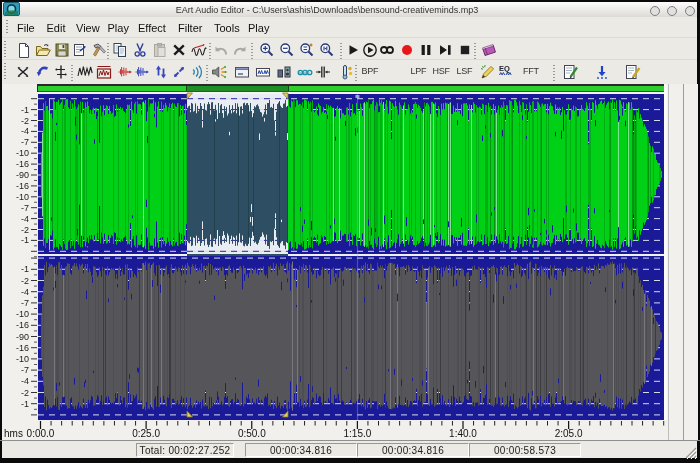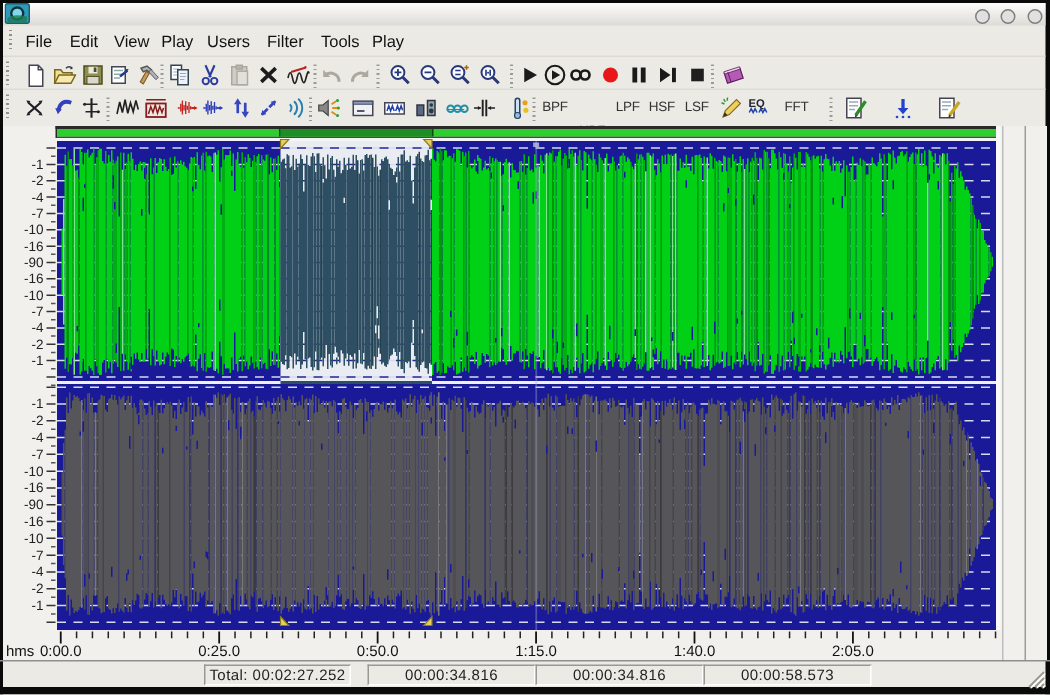--- a/index.html
+++ b/index.html
@@ -22,31 +22,32 @@
 <div class="bd" style="left:0;top:0;width:700px;height:2px"></div>
 <div class="bd" style="left:0;top:0;width:2px;height:463px"></div>
 <div class="bd" style="left:697px;top:0;width:3px;height:463px"></div>
 <div class="bd" style="left:0;top:458px;width:700px;height:5px"></div>
 <div id="title">
  <svg style="position:absolute;left:1px;top:0" width="17" height="14" xmlns="http://www.w3.org/2000/svg">
       <rect x="0.5" y="0.5" width="16" height="13" rx="1.5" fill="#2e9ab8" stroke="#1a5e74"></rect>
       <circle cx="8.5" cy="7" r="4" fill="#7fd8ea" stroke="#14323e" stroke-width="1.6"></circle>
       <path d="M2 10q4-3 13-1v4H2z" fill="#1e7a52" opacity="0.8"></path>
     </svg>
+ <div class="txt">EArt Audio Editor - C:\Users\ashis\Downloads\bensound-creativeminds.mp3</div>
  <div class="circ" style="left:647.5px"></div>
  <div class="circ" style="left:665px"></div>
  <div class="circ" style="left:683px"></div>
 </div>
 <div id="menubar">
     <div class="grip" style="top:3px;height:14px"></div>
     <span class="mi" style="left:15px">File</span>
     <span class="mi" style="left:44.5px">Edit</span>
     <span class="mi" style="left:74px">View</span>
     <span class="mi" style="left:105.5px">Play</span>
-    <span class="mi" style="left:136px">Users</span>
+    <span class="mi" style="left:136px">Effect</span>
     <span class="mi" style="left:176px">Filter</span>
     <span class="mi" style="left:212px">Tools</span>
     <span class="mi" style="left:246px">Play</span>
   </div>
 <div style="position:absolute;left:2px;top:37px;width:695px;height:1px;background:#dedbd5"></div>
 <div style="position:absolute;left:2px;top:59px;width:695px;height:1px;background:#dedbd5"></div>
 <div class="grip" style="top:41px;height:16px"></div>
 <div class="grip" style="top:63px;height:16px"></div>
 <svg style="position:absolute;left:16px;top:42px" width="16" height="16" viewBox="0 0 16 16" xmlns="http://www.w3.org/2000/svg">
     <path d="M3.5 1.5h6l3 3v11h-9z" fill="#fff" stroke="#445"></path>

